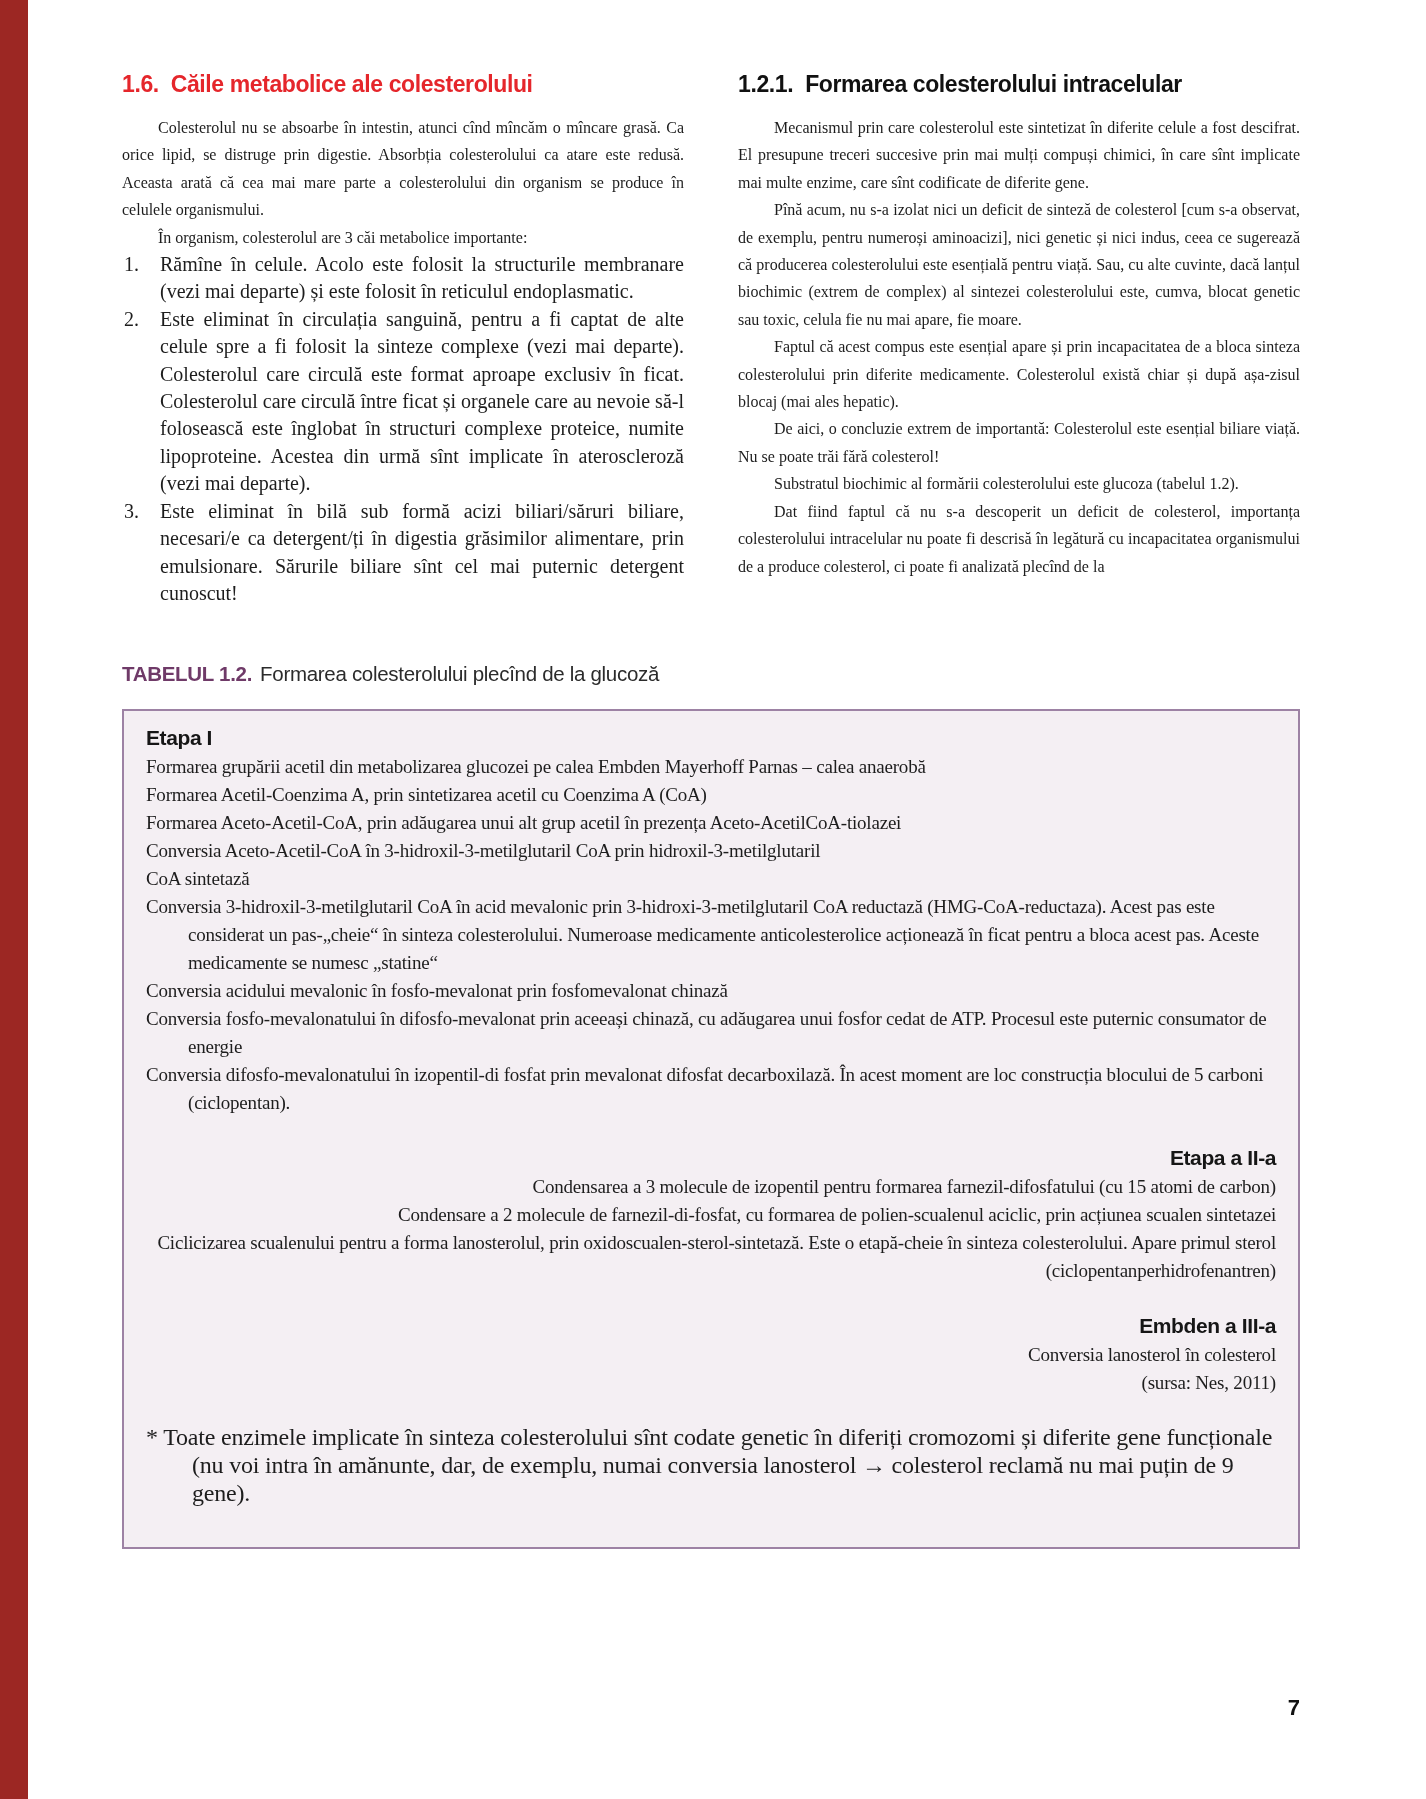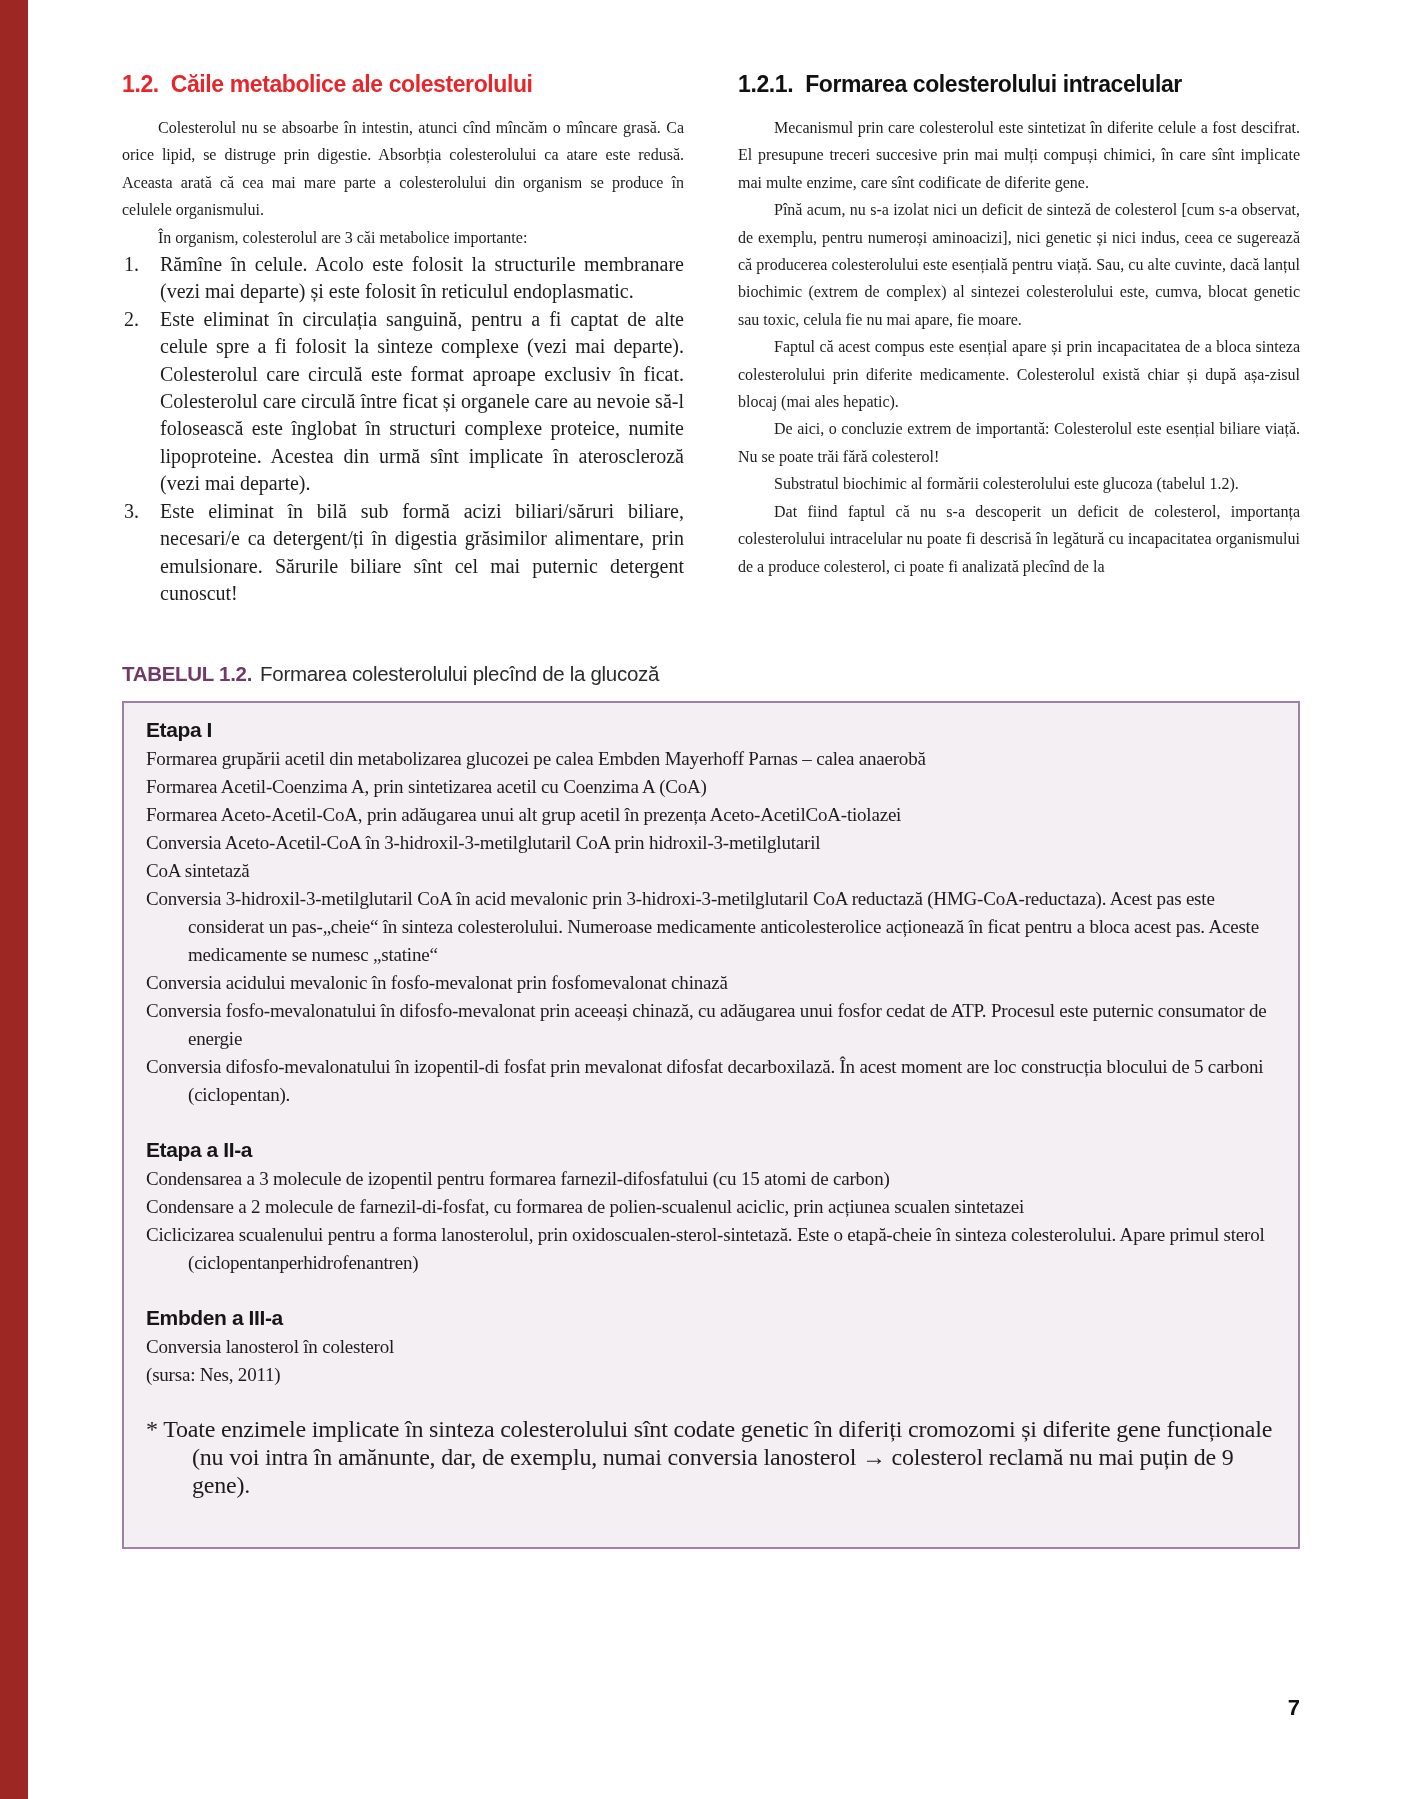--- a/index.html
+++ b/index.html
@@ -47,31 +47,31 @@
   }
   .nlist .num{position:absolute;left:2px;top:0;}
   .tbl-caption{
     margin-top:54px;
     font-family:"Liberation Sans", sans-serif;
     font-size:20.5px;letter-spacing:-0.3px;color:#2b2b2b;
     line-height:26px;
   }
   .tbl-caption .lbl{font-weight:bold;color:var(--caption-purple);margin-right:8px;text-align:center;}
   .tbl-box{
-    margin-top:14px;
+    margin-top:22px;
     border:2px solid var(--table-border);
     background:var(--table-bg);
-    padding:12px 22px 24px 22px;
+    padding:12px 22px 16px 22px;
   }
   .section-title{
     font-family:"Liberation Sans", sans-serif;
     font-weight:bold;font-size:21px;letter-spacing:-0.4px;
     margin:0;line-height:30px;color:#161616;
   }
-  .section + .section{margin-top:26px;}
+  .section + .section{margin-top:26px;text-align:right;}
   .row{
     font-size:19px;line-height:28px;margin:0;
     padding-left:42px;text-indent:-42px;
     letter-spacing:-0.2px;
   }
   .footnote{
     margin-top:26px;
     font-size:24px;line-height:28px;
     padding-left:46px;text-indent:-46px;
     letter-spacing:-0.2px;
@@ -88,21 +88,21 @@
 
 <div class="page">
   <div class="spine"></div>
 
   <div class="content">
 
     <div class="columns">
 
       <div class="col">
         <h2 class="heading red">
-          <span class="hnum">1.2.</span><span>Căile metabolice ale colesterolului</span>
+          <span class="hnum">1.6.</span><span>Căile metabolice ale colesterolului</span>
         </h2>
         <p class="body">Colesterolul nu se absoarbe în intestin, atunci cînd mîncăm o mîncare grasă. Ca orice lipid, se distruge prin digestie. Absorbția colesterolului ca atare este redusă. Aceasta arată că cea mai mare parte a colesterolului din organism se produce în celulele organismului.</p>
         <p class="body">În organism, colesterolul are 3 căi metabolice importante:</p>
         <ol class="nlist">
 
         <li>
             <span class="num">1.</span><span>Rămîne în celule. Acolo este folosit la structurile membranare (vezi mai departe) și este folosit în reticulul endoplasmatic.</span>
           </li>
             <li>
             <span class="num">2.</span><span>Este eliminat în circulația sanguină, pentru a fi captat de alte celule spre a fi folosit la sinteze complexe (vezi mai departe). Colesterolul care circulă este format aproape exclusiv în ficat. Colesterolul care circulă între ficat și organele care au nevoie să-l folosească este înglobat în structuri complexe proteice, numite lipoproteine. Acestea din urmă sînt implicate în ateroscleroză (vezi mai departe).</span>

